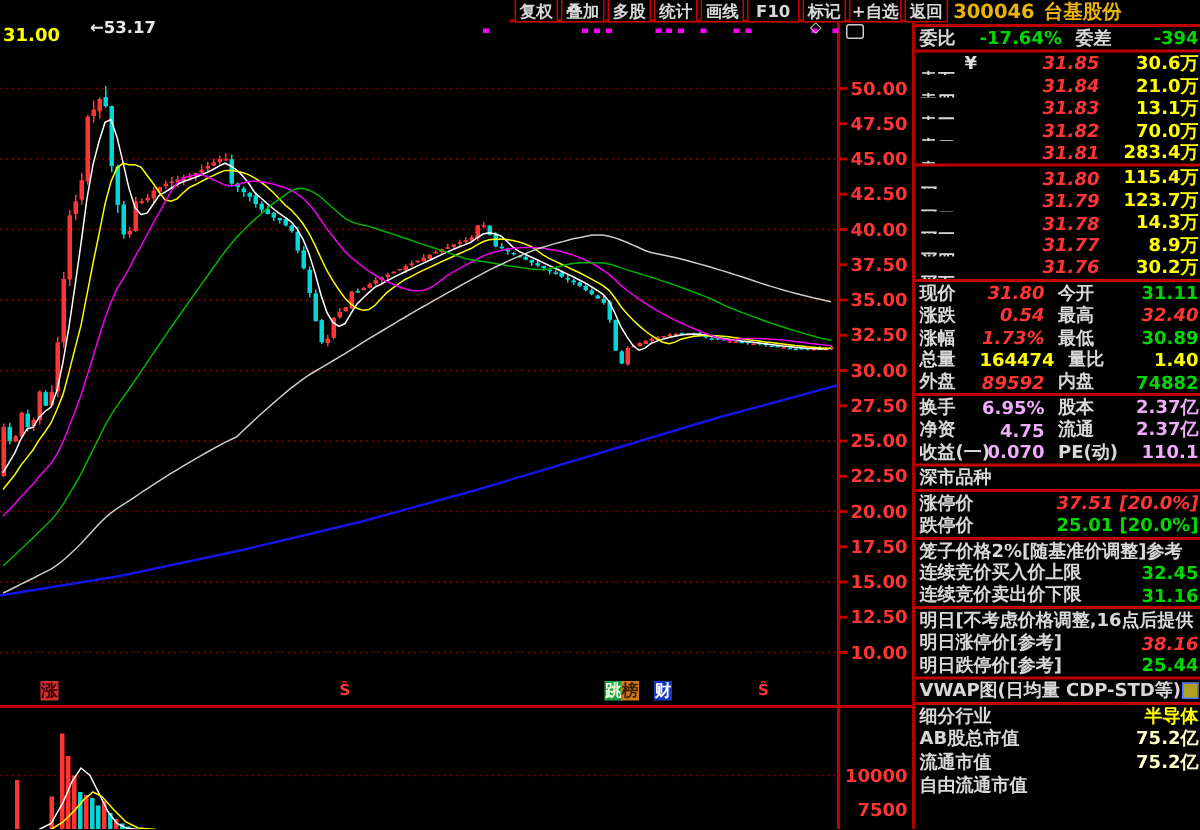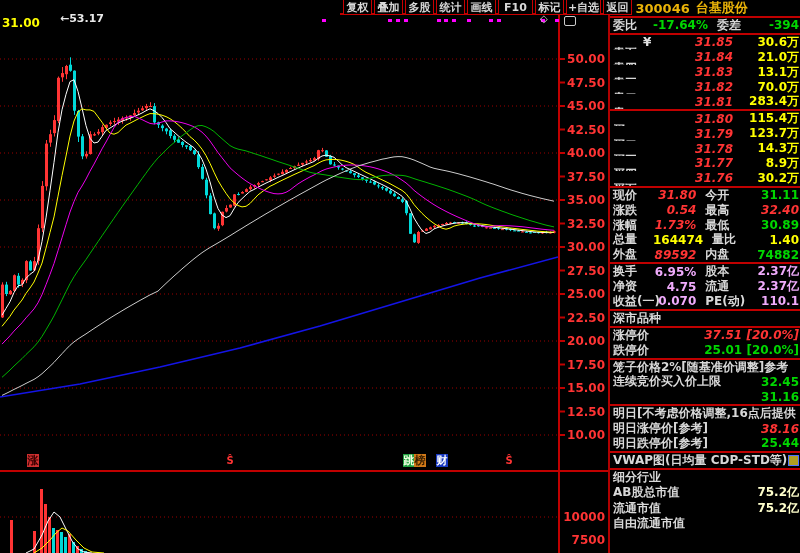--- a/index.html
+++ b/index.html
@@ -602,20 +602,21 @@
       </div>
     <div id="sec-cage" class="sep">
       <div class="qrow">
           <span class="lab">笼子价格2%[随基准价调整]参考</span>
         </div>
     <div class="qrow">
           <span class="kv-l lab">连续竞价买入价上限</span>
           <span class="kv-v v-g">32.45</span>
         </div>
         <div class="qrow">
+          <span class="kv-l lab">连续竞价卖出价下限</span>
           <span class="kv-v v-g">31.16</span>
         </div>
       </div>
     <div id="sec-tomorrow" class="sep">
       <div class="qrow">
           <span class="lab">明日[不考虑价格调整,16点后提供</span>
         </div>
     <div class="qrow">
           <span class="kv-l lab">明日涨停价[参考]</span>
           <span class="kv-v v-r">38.16</span>
@@ -625,20 +626,21 @@
           <span class="kv-v v-g">25.44</span>
         </div>
       </div>
     <div class="qrow sep" id="vwap-row">
       <span class="lab">VWAP图(日均量 CDP-STD等)</span>
       <span id="vwap-icon"></span>
     </div>
     <div id="sec-fund">
         <div class="qrow" style="height: 15.4px;">
           <span class="kv-l lab">细分行业</span>
+          <span class="kv-v v-y">半导体</span>
         </div>
         <div class="qrow" style="height: 15.4px;">
           <span class="kv-l lab">AB股总市值</span>
           <span class="kv-v v-c">75.2亿</span>
         </div>
         <div class="qrow" style="height: 15.4px;">
           <span class="kv-l lab">流通市值</span>
           <span class="kv-v v-c">75.2亿</span>
         </div>
         <div class="qrow" style="height: 15.4px;">

